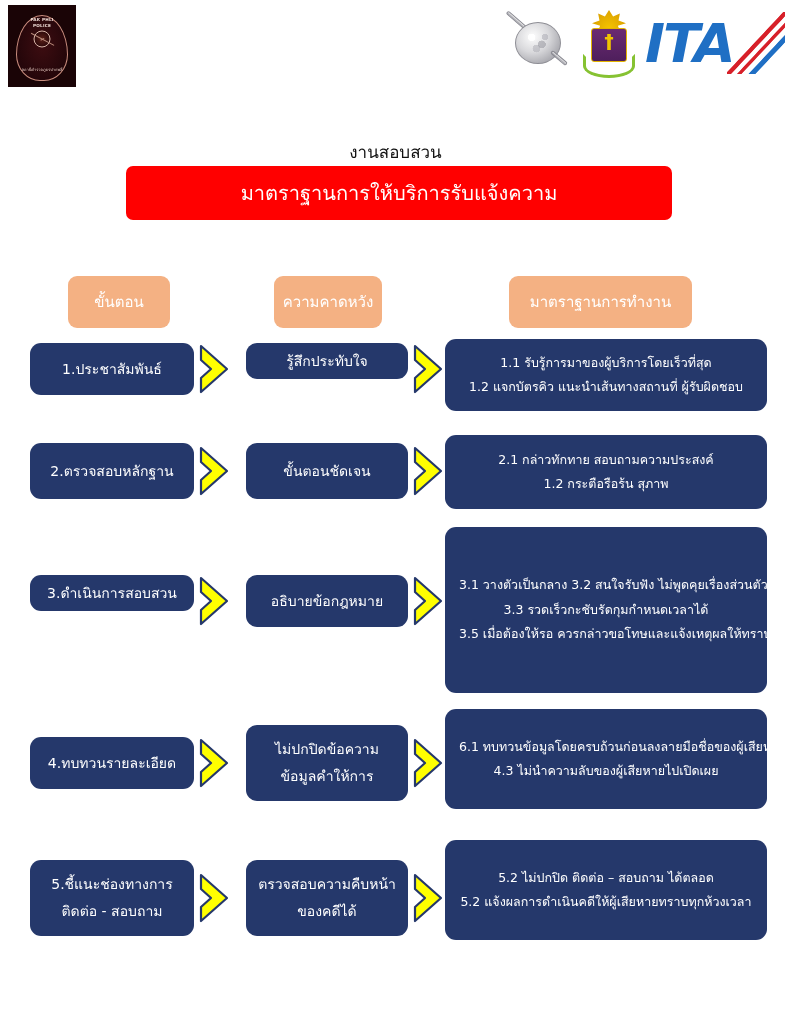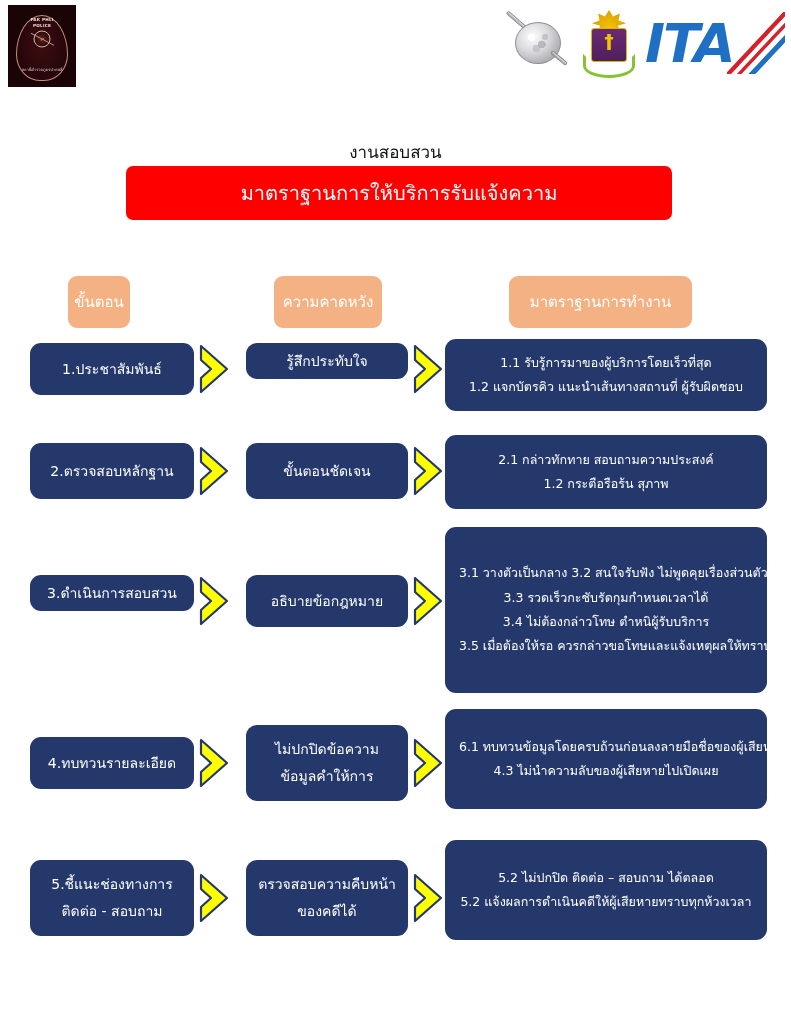--- a/index.html
+++ b/index.html
@@ -212,21 +212,21 @@
     border-radius: 9px;
     color: #ffffff;
     font-size: 15px;
     display: flex;
     align-items: center;
     justify-content: center;
     text-align: center;
     height: 52px;
     top: 276px;
   }
-  .col-head.h1 { left: 68px;  width: 62px; }
+  .col-head.h1 { left: 68px;  width: 102px; }
   .col-head.h2 { left: 274px; width: 108px; }
   .col-head.h3 { left: 509px; width: 183px; }
 
   
   .row { position: absolute; left: 0; width: 791px; }
 
   .box {
     position: absolute;
     background: #25386B;
     border-radius: 11px;
@@ -369,21 +369,20 @@
 
     <div class="chev" style="left:411px;top:574px;">
       <svg viewBox="0 0 36 54" xmlns="http://www.w3.org/2000/svg" aria-hidden="true">
         <polygon points="4,4 30,27 4,50 4,36 14,27 4,18" fill="#FFFF00" stroke="#25386B" stroke-width="2.2" stroke-linejoin="round"></polygon>
       </svg>
     </div>
 
     <div class="box std" style="top:527px;height:166px;">
           <div class="line">3.1 วางตัวเป็นกลาง 3.2 สนใจรับฟัง ไม่พูดคุยเรื่องส่วนตัว</div>
           <div class="line">3.3 รวดเร็วกะชับรัดกุมกำหนดเวลาได้</div>
-          <div class="line">3.4 ไม่ต้องกล่าวโทษ ตำหนิผู้รับบริการ</div>
           <div class="line">3.5 เมื่อต้องให้รอ ควรกล่าวขอโทษและแจ้งเหตุผลให้ทราบ</div>
         </div>
   </div>
       <div class="row">
     <div class="box step center" style="top:737px;height:52px;">
           <div class="line">4.ทบทวนรายละเอียด</div>
         </div>
 
     <div class="chev" style="left:197px;top:736px;">
       <svg viewBox="0 0 36 54" xmlns="http://www.w3.org/2000/svg" aria-hidden="true">

